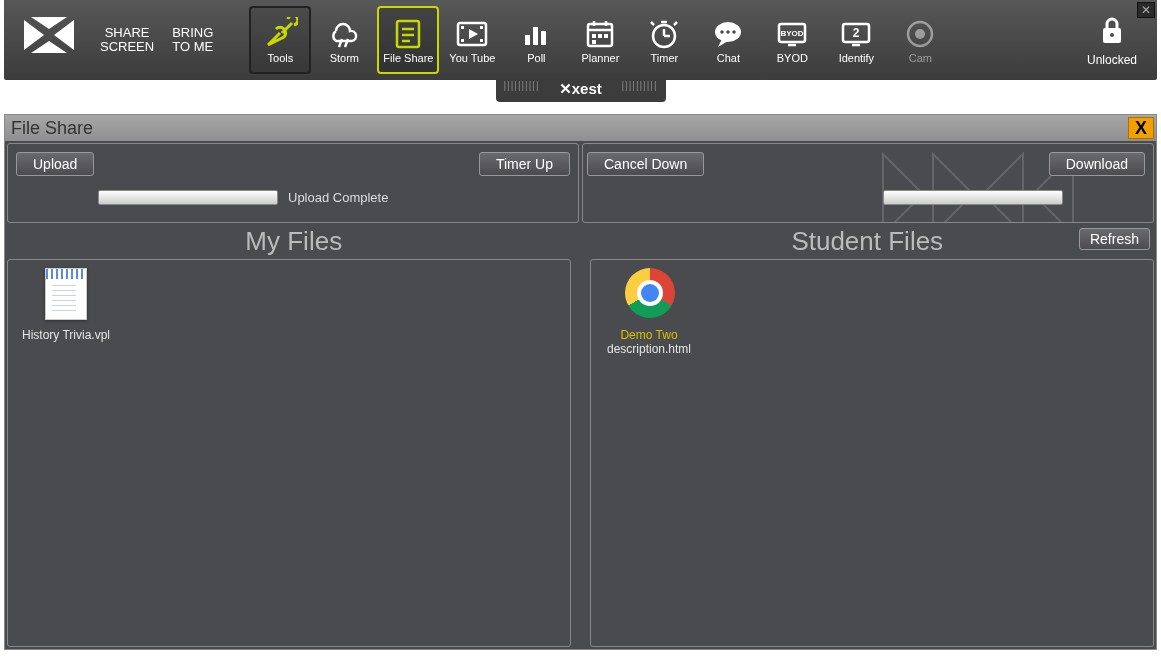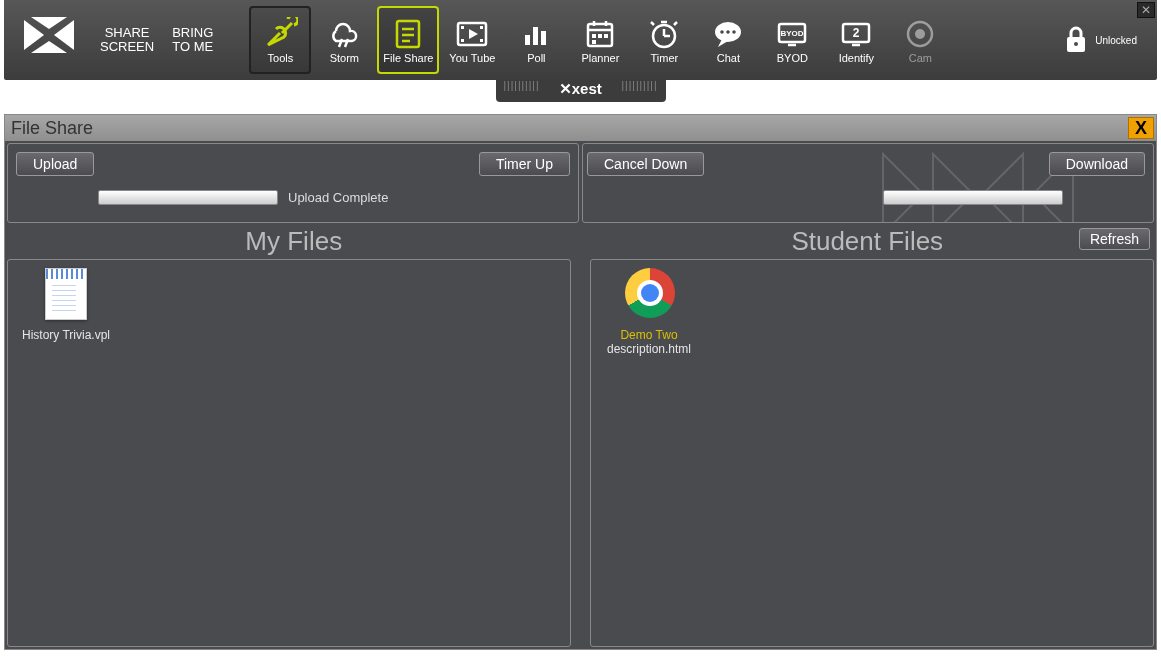--- a/index.html
+++ b/index.html
@@ -85,24 +85,24 @@
     display: flex;
     align-items: center;
     justify-content: center;
   }
   .tool-btn.disabled { opacity: 0.45; }
 
   .toolbar-right {
     margin-left: auto;
     margin-right: 20px;
     display: flex;
-    flex-direction: row;
+    flex-direction: column;
     align-items: center;
     color: #fff;
-    font-size: 10px;
+    font-size: 12px;
     gap: 4px;
     cursor: pointer;
   }
 
   
   .brand-handle {
     width: 170px;
     height: 22px;
     margin: 0 auto;
     background: #3c3c3c;

